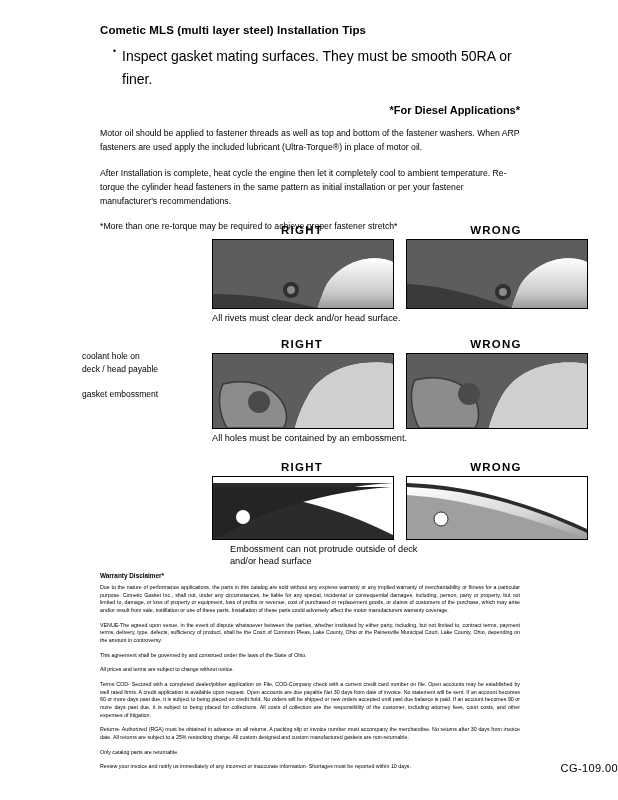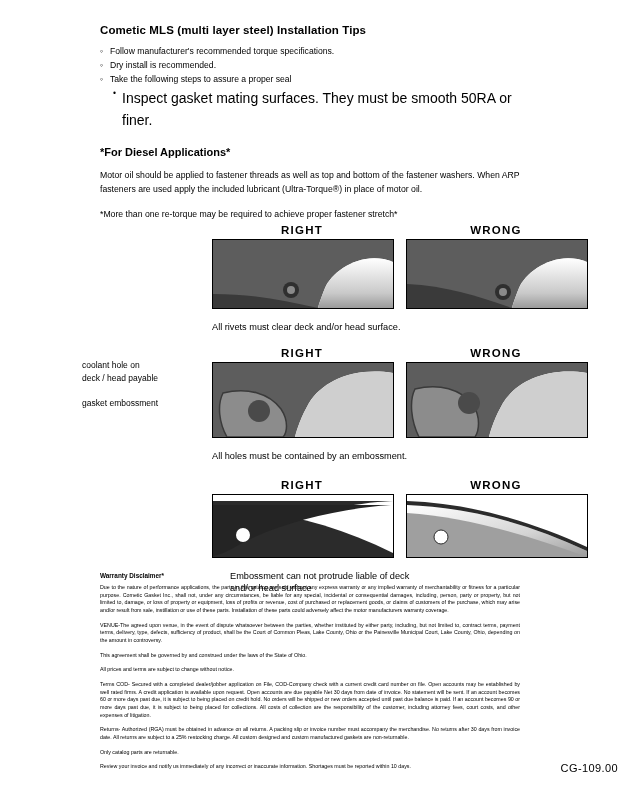--- a/index.html
+++ b/index.html
@@ -54,20 +54,21 @@
   }
   ul.sub > li:before{
     content:"\2022";
     position:absolute;left:0;top:0;
     font-size:8.6px;
   }
   h2.subhead{
     font-size:11px;
     font-weight:bold;
     margin:14px 0 7px 0;
+    text-align:right;
   }
   p.para{
     font-size:8.7px;
     line-height:1.62;
     margin:10px 0 11px 0;
   }
   p.para.tight{margin-bottom:0;}
   .figures{
     position:absolute;
     left:100px;
@@ -91,21 +92,21 @@
     width:180px;height:68px;
     border:1px solid #000;
     background:#fff;
     overflow:hidden;
     position:relative;
   }
   .figbox.tall{height:74px;}
   .figbox.short{height:62px;}
   .caption{
     font-size:9.2px;
-    margin:12px 0 0 28px;
+    margin:3px 0 0 28px;
     line-height:1.35;
   }
   .caption.two{margin-left:30px;}
   .annot{
     position:absolute;
     font-size:8.5px;
     text-align:left;
     line-height:1.45;
     white-space:nowrap;
   }
@@ -141,31 +142,27 @@
   .docnum span{ margin-left:40px; }
 </style>
 </head>
 <body>
 
 <div class="page">
 
   <div class="content">
     <h1 class="title">Cometic MLS (multi layer steel) Installation Tips</h1>
 
-    <ul class="bullets">
-      <li>Follow manufacturer's recommended torque specifications.</li>
-      <li>Dry install is recommended.</li>
-      <li>Take the following steps to assure a proper seal</li>
-    </ul>
     <ul class="sub">
       <li>Inspect gasket mating surfaces.  They must be smooth 50RA or finer.</li>
     </ul>
 
     <h2 class="subhead">*For Diesel Applications*</h2>
     <p class="para">Motor oil should be applied to fastener threads as well as top and bottom of the fastener washers. When ARP fasteners are used apply the included lubricant (Ultra-Torque®) in place of motor oil.</p>
+    <p class="para">After Installation is complete, heat cycle the engine then let it completely cool to ambient temperature. Re-torque the cylinder head fasteners in the same pattern as initial installation or per your fastener manufacturer's recommendations.</p>
     <p class="para tight">*More than one re-torque may be required to achieve proper fastener stretch*</p>
   </div>
 
   <div class="figures">
 
     <div class="figrow" style="margin-left:112px;">
       <div class="figcell">
         <div class="figlabel">RIGHT</div>
         <div class="figbox">
           <svg width="180" height="68" viewBox="0 0 180 68">
@@ -276,21 +273,21 @@
             <rect x="0" y="0" width="180" height="62" fill="#ffffff"></rect>
             <path d="M0,10 C60,12 120,28 180,56 L180,62 L0,62 Z" fill="url(#g3)"></path>
             <path d="M0,6 C62,8 124,26 180,52 L180,56 C120,28 60,12 0,10 Z" fill="#2b2b2b"></path>
             <path d="M0,18 C56,22 116,38 180,62 L0,62 Z" fill="#9f9f9f"></path>
             <circle cx="34" cy="42" r="7" fill="#ffffff" stroke="#2b2b2b" stroke-width="1"></circle>
           </svg>
         </div>
       </div>
     </div>
     <div class="caption two" style="margin-left:130px;">
-      <span>Embossment can not protrude liable of deck</span><br><span>and/or head surface</span>
+      <span>Embossment can not protrude outside of deck</span><br><span>and/or head surface</span>
     </div>
 
   </div>
 
   <div class="warranty">
     <h3>Warranty Disclaimer*</h3>
     <p>Due to the nature of performance applications, the parts in this catalog are sold without any express warranty or any implied warranty of merchantability or fitness for a particular purpose.  Cometic Gasket Inc., shall not, under any circumstances, be liable for any special, incidental or consequential damages, including, person, party or property, but not limited to, damage, or loss of property or equipment, loss of profits or revenue, cost of purchased or replacement goods, or claims of customers of the purchase, which may arise and/or result from sale, instillation or use of these parts.  Installation of these parts could adversely affect the motor manufacturers warranty coverage.</p>
     <p>VENUE-The agreed upon venue, in the event of dispute whatsoever between the parties, whether instituted by either party, including, but not limited to, contract terms, payment terms, delivery, type, defects, sufficiency of product, shall be the Court of Common Pleas, Lake County, Ohio or the Painesville Municipal Court, Lake County, Ohio, depending on the amount in controversy.</p>
     <p>This agreement shall be governed by and construed under the laws of the State of Ohio.</p>
     <p>All prices and terms are subject to change without notice.</p>

